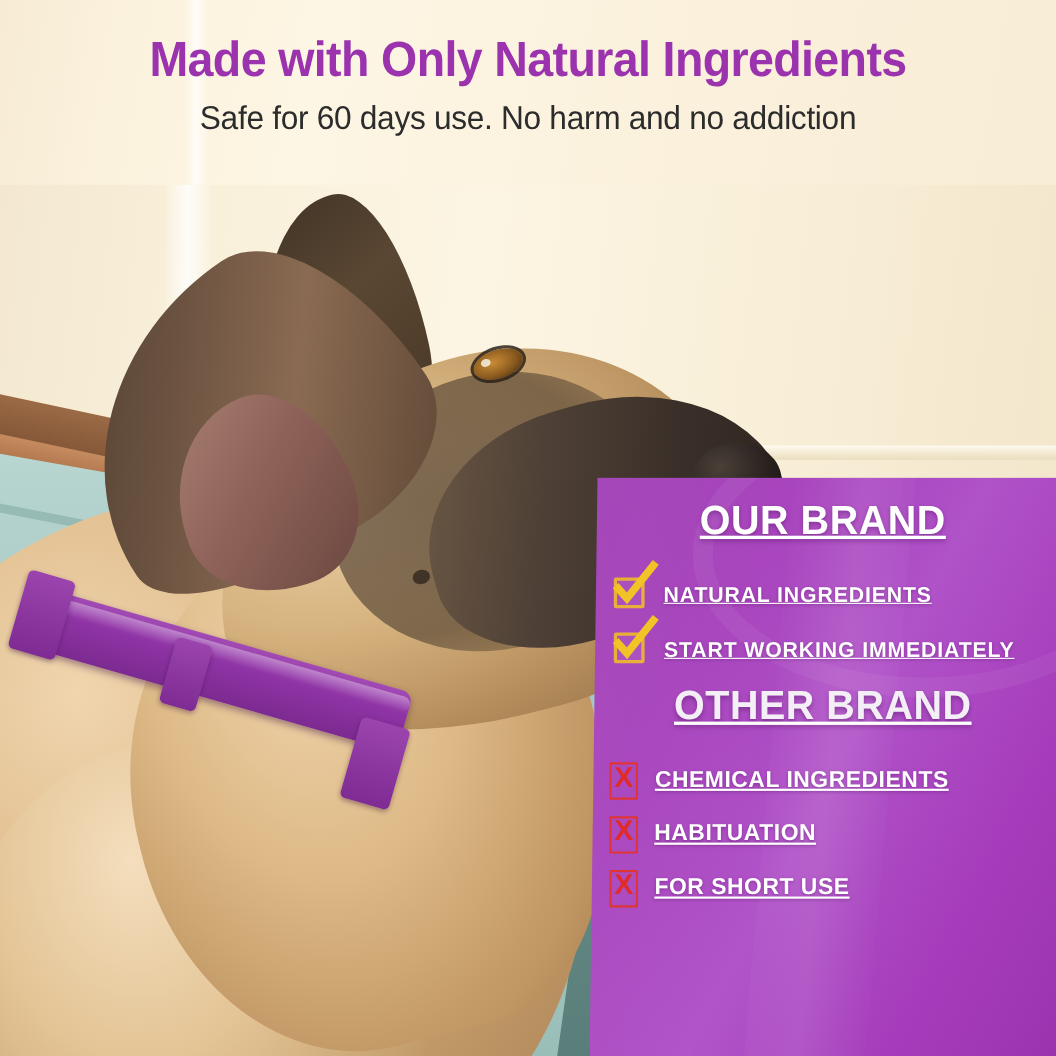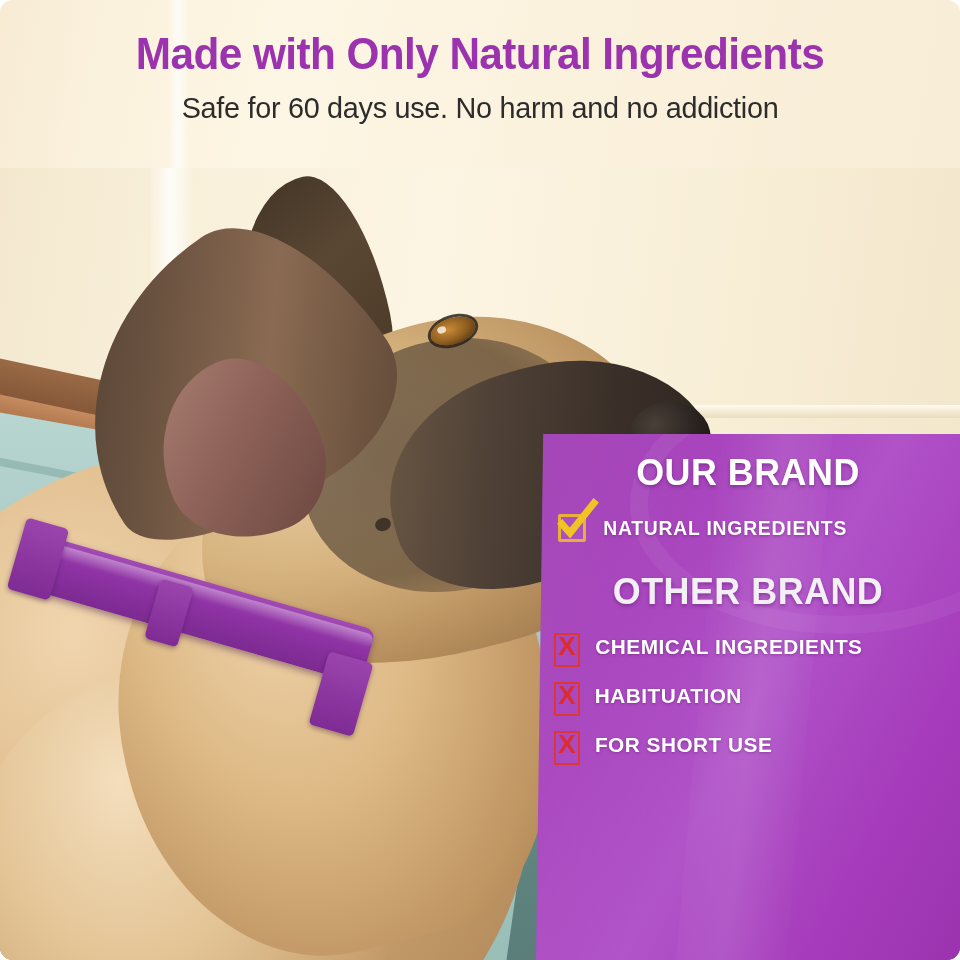--- a/index.html
+++ b/index.html
@@ -1,20 +1,20 @@
 <!DOCTYPE html>
 <html><head>
 <meta charset="utf-8">
 <title>Natural Ingredients Pet Collar</title>
 <style>
   * { margin:0; padding:0; box-sizing:border-box; }
   html,body { width:960px; height:960px; overflow:hidden; background:#fff; }
   body { font-family:"Liberation Sans", sans-serif; }
 
-  .poster { position:relative; width:960px; height:960px; overflow:hidden; background:#FAF0DC;border-radius:13px; }
+  .poster { position:relative; width:960px; height:960px; overflow:hidden; background:#FAF0DC; }
 
   
   .header {
     position:absolute; left:0; top:0; width:960px; height:168px;
     background:linear-gradient(100deg,#F7EBD4 0%,#FBF2DD 12%,#FDF6E4 30%,#FAF0DB 70%,#F8EDD6 100%);
     z-index:40; text-align:center;
   }
   .header::after{
     content:""; position:absolute; left:168px; top:0; width:22px; height:168px;
     background:linear-gradient(90deg,rgba(255,255,255,0) 0%,rgba(255,255,255,.75) 45%,rgba(255,255,255,0) 100%);
@@ -133,32 +133,32 @@
   }
   .panel-sheen2 {
     position:absolute; left:38%; top:-20%; width:26%; height:150%;
     background:linear-gradient(92deg,rgba(255,255,255,0) 0%,rgba(255,255,255,.09) 50%,rgba(255,255,255,0) 100%);
     transform:rotate(5deg); pointer-events:none;
   }
   .panel-arc {
     position:absolute; right:-90px; top:-60px; width:420px; height:260px;
     border-radius:50%; border:18px solid rgba(255,255,255,.055); pointer-events:none;
   }
-  .panel-inner { position:relative; z-index:3; padding:0; }
+  .panel-inner { position:relative; z-index:3; padding:0;text-decoration:underline; }
 
   .brand-head {
     text-align:center; font-weight:700; color:#FFFFFF;
     text-shadow:0 2px 4px rgba(70,14,85,.4);
     letter-spacing:0.5px; transform:scaleX(0.97);
   }
   .head-our   { font-size:37px; line-height:1; padding-top:20px; }
   .head-other { font-size:37px; line-height:1; padding-top:20px; color:#F4EEF6; }
 
   .item-list { margin-top:12px; }
-  .item-row { display:flex; align-items:center; height:50px; padding-left:22px; }
+  .item-row { display:flex; align-items:flex-end; height:50px; padding-left:22px; }
   .item-row.other { padding-left:18px; height:49px; }
 
   .item-label {
     font-size:19.5px; font-weight:700; color:#FFFFFF; letter-spacing:0.8px;
     text-shadow:0 1px 3px rgba(70,14,85,.38); white-space:nowrap;
     transform:scaleX(0.99);
   }
   .item-row.other .item-label { font-size:21px; letter-spacing:0.5px; margin-left:14px; }
 
   
@@ -233,20 +233,29 @@
             <span class="bx"></span>
             <svg viewBox="0 0 40 40" aria-hidden="true">
               <path d="M6 19 L14 28 L38 -2" fill="none" stroke="#F2C326" stroke-width="7" stroke-linecap="square" stroke-linejoin="miter"></path>
             </svg>
           </span>
           <span class="item-label">NATURAL INGREDIENTS</span>
         </div>
 
 
 
+        <div class="item-row">
+          <span class="ck">
+            <span class="bx"></span>
+            <svg viewBox="0 0 40 40" aria-hidden="true">
+              <path d="M6 19 L14 28 L38 -2" fill="none" stroke="#F2C326" stroke-width="7" stroke-linecap="square" stroke-linejoin="miter"></path>
+            </svg>
+          </span>
+          <span class="item-label">START WORKING IMMEDIATELY</span>
+        </div>
 
       </div>
 
       <div class="brand-head head-other">OTHER BRAND</div>
 
       <div class="item-list">
 
         <div class="item-row other">
           <span class="xb">
             <span class="bx"></span>

